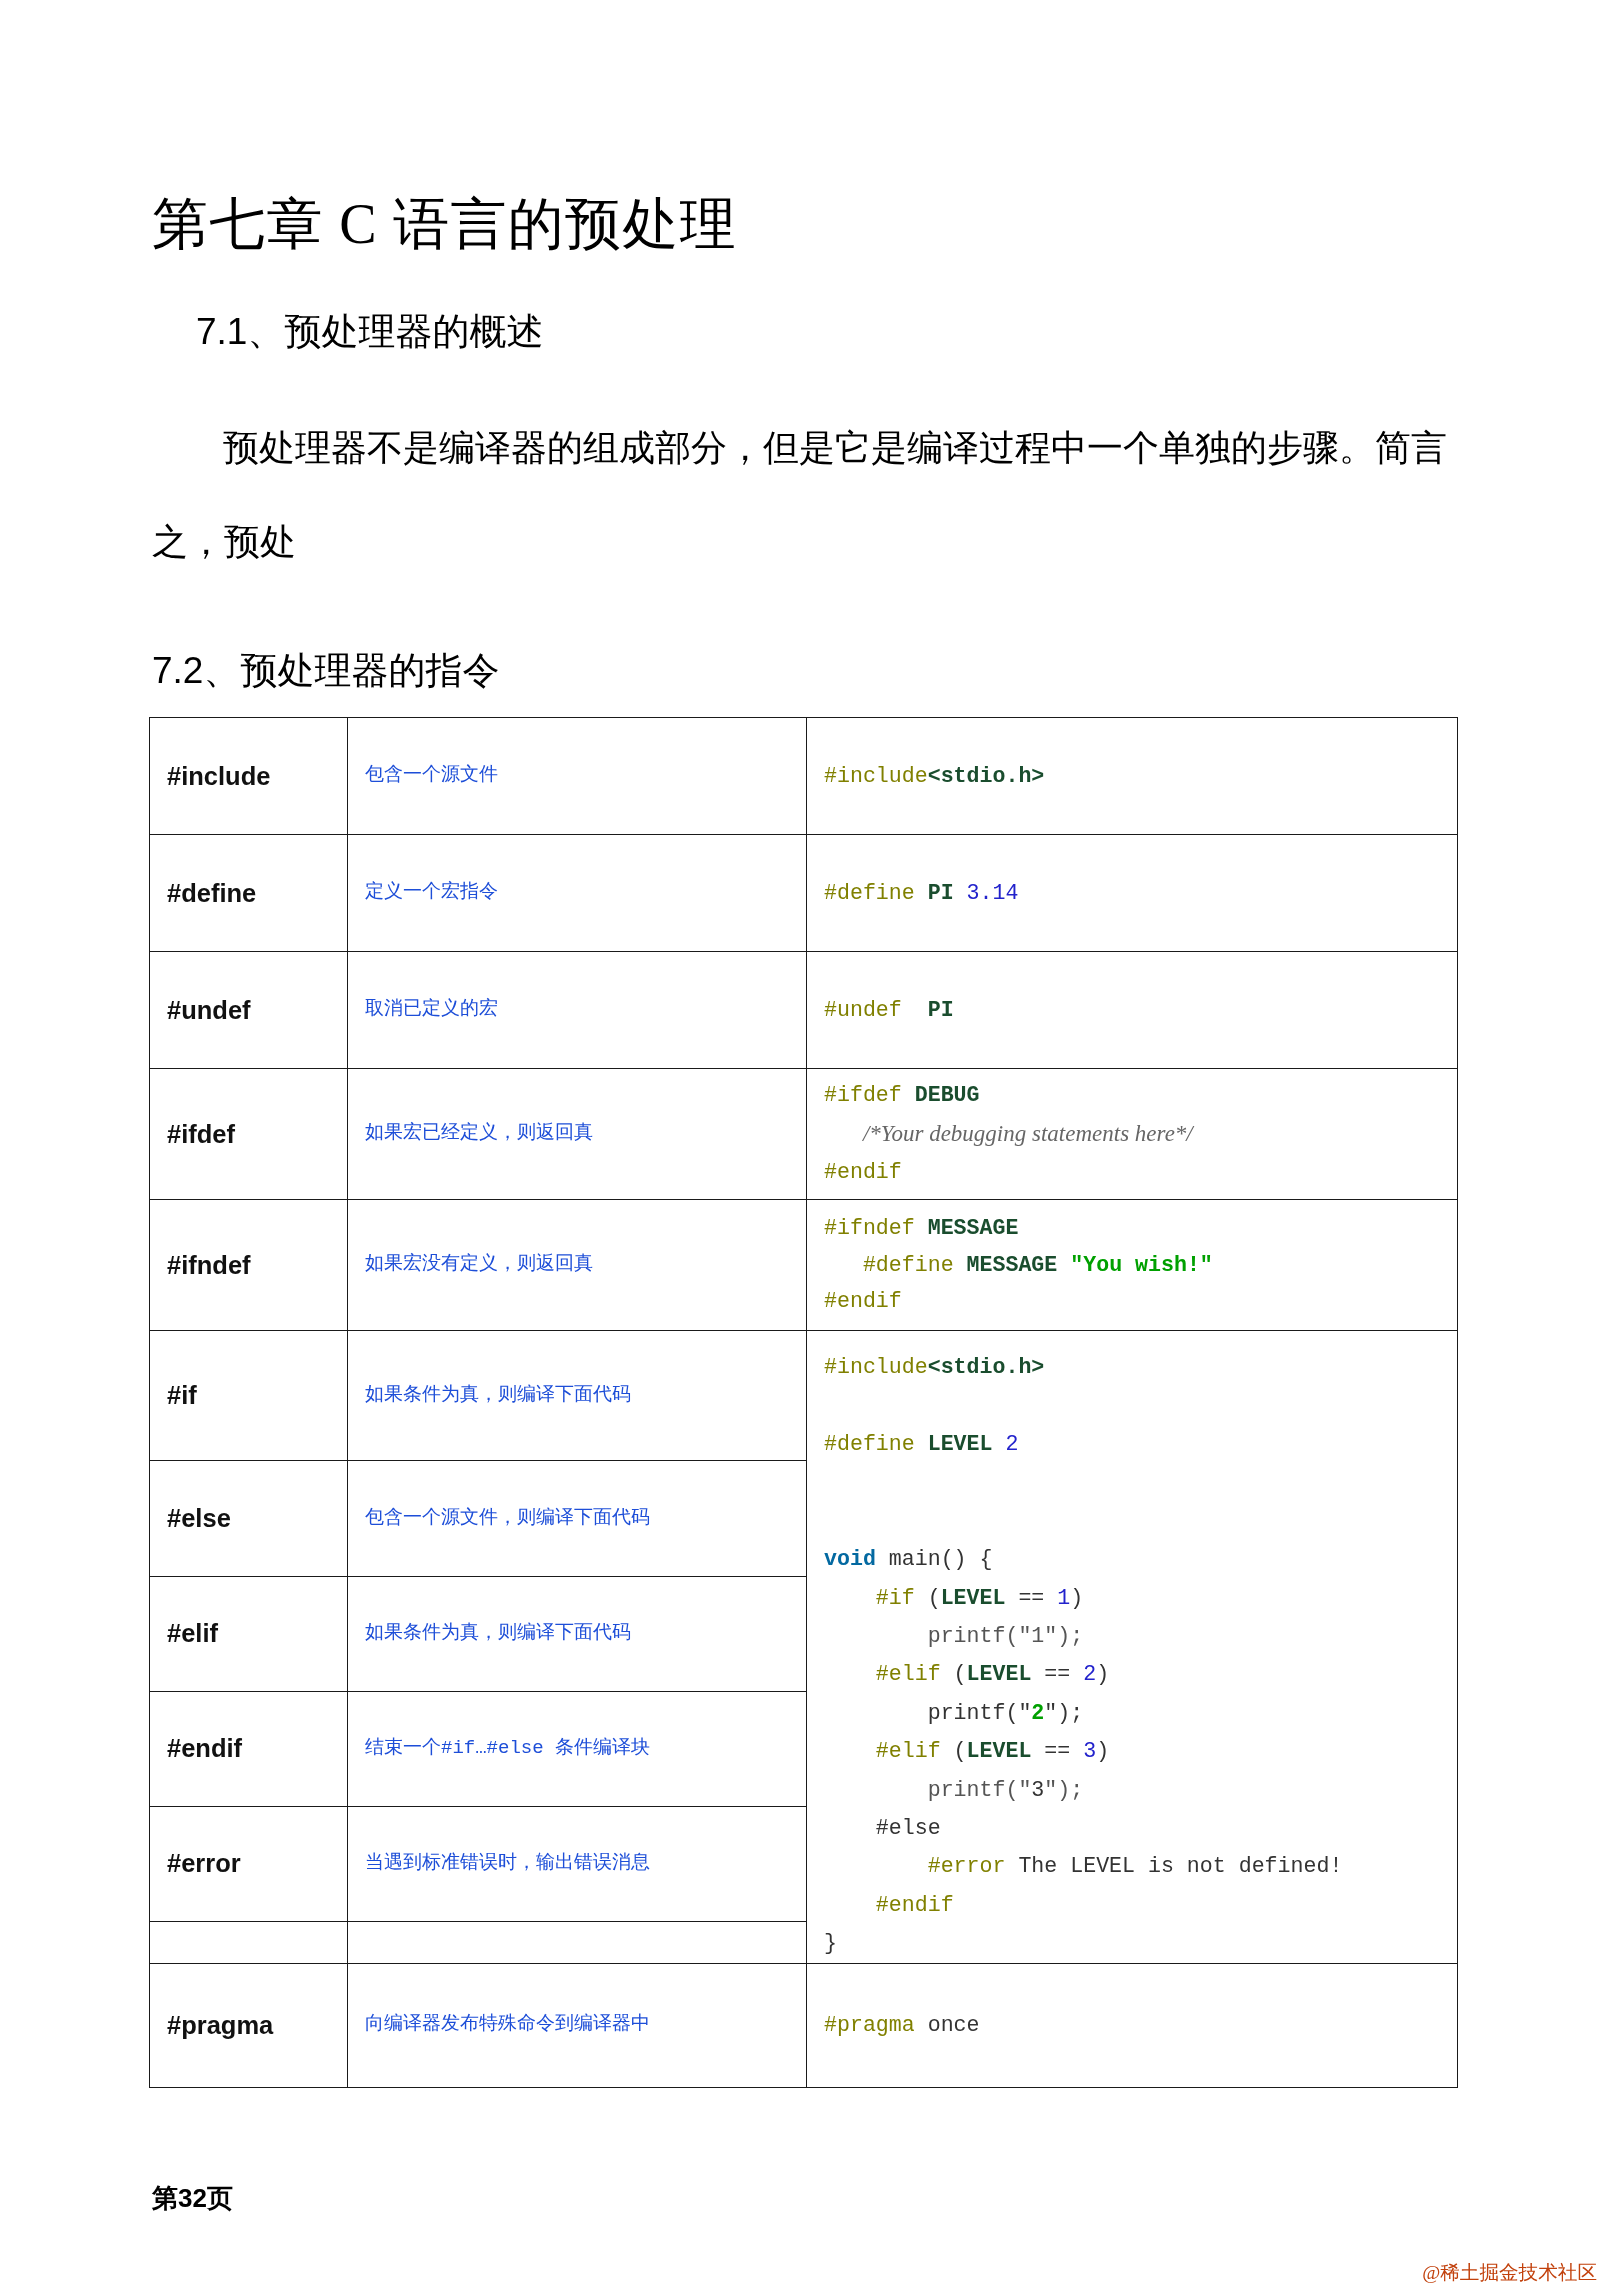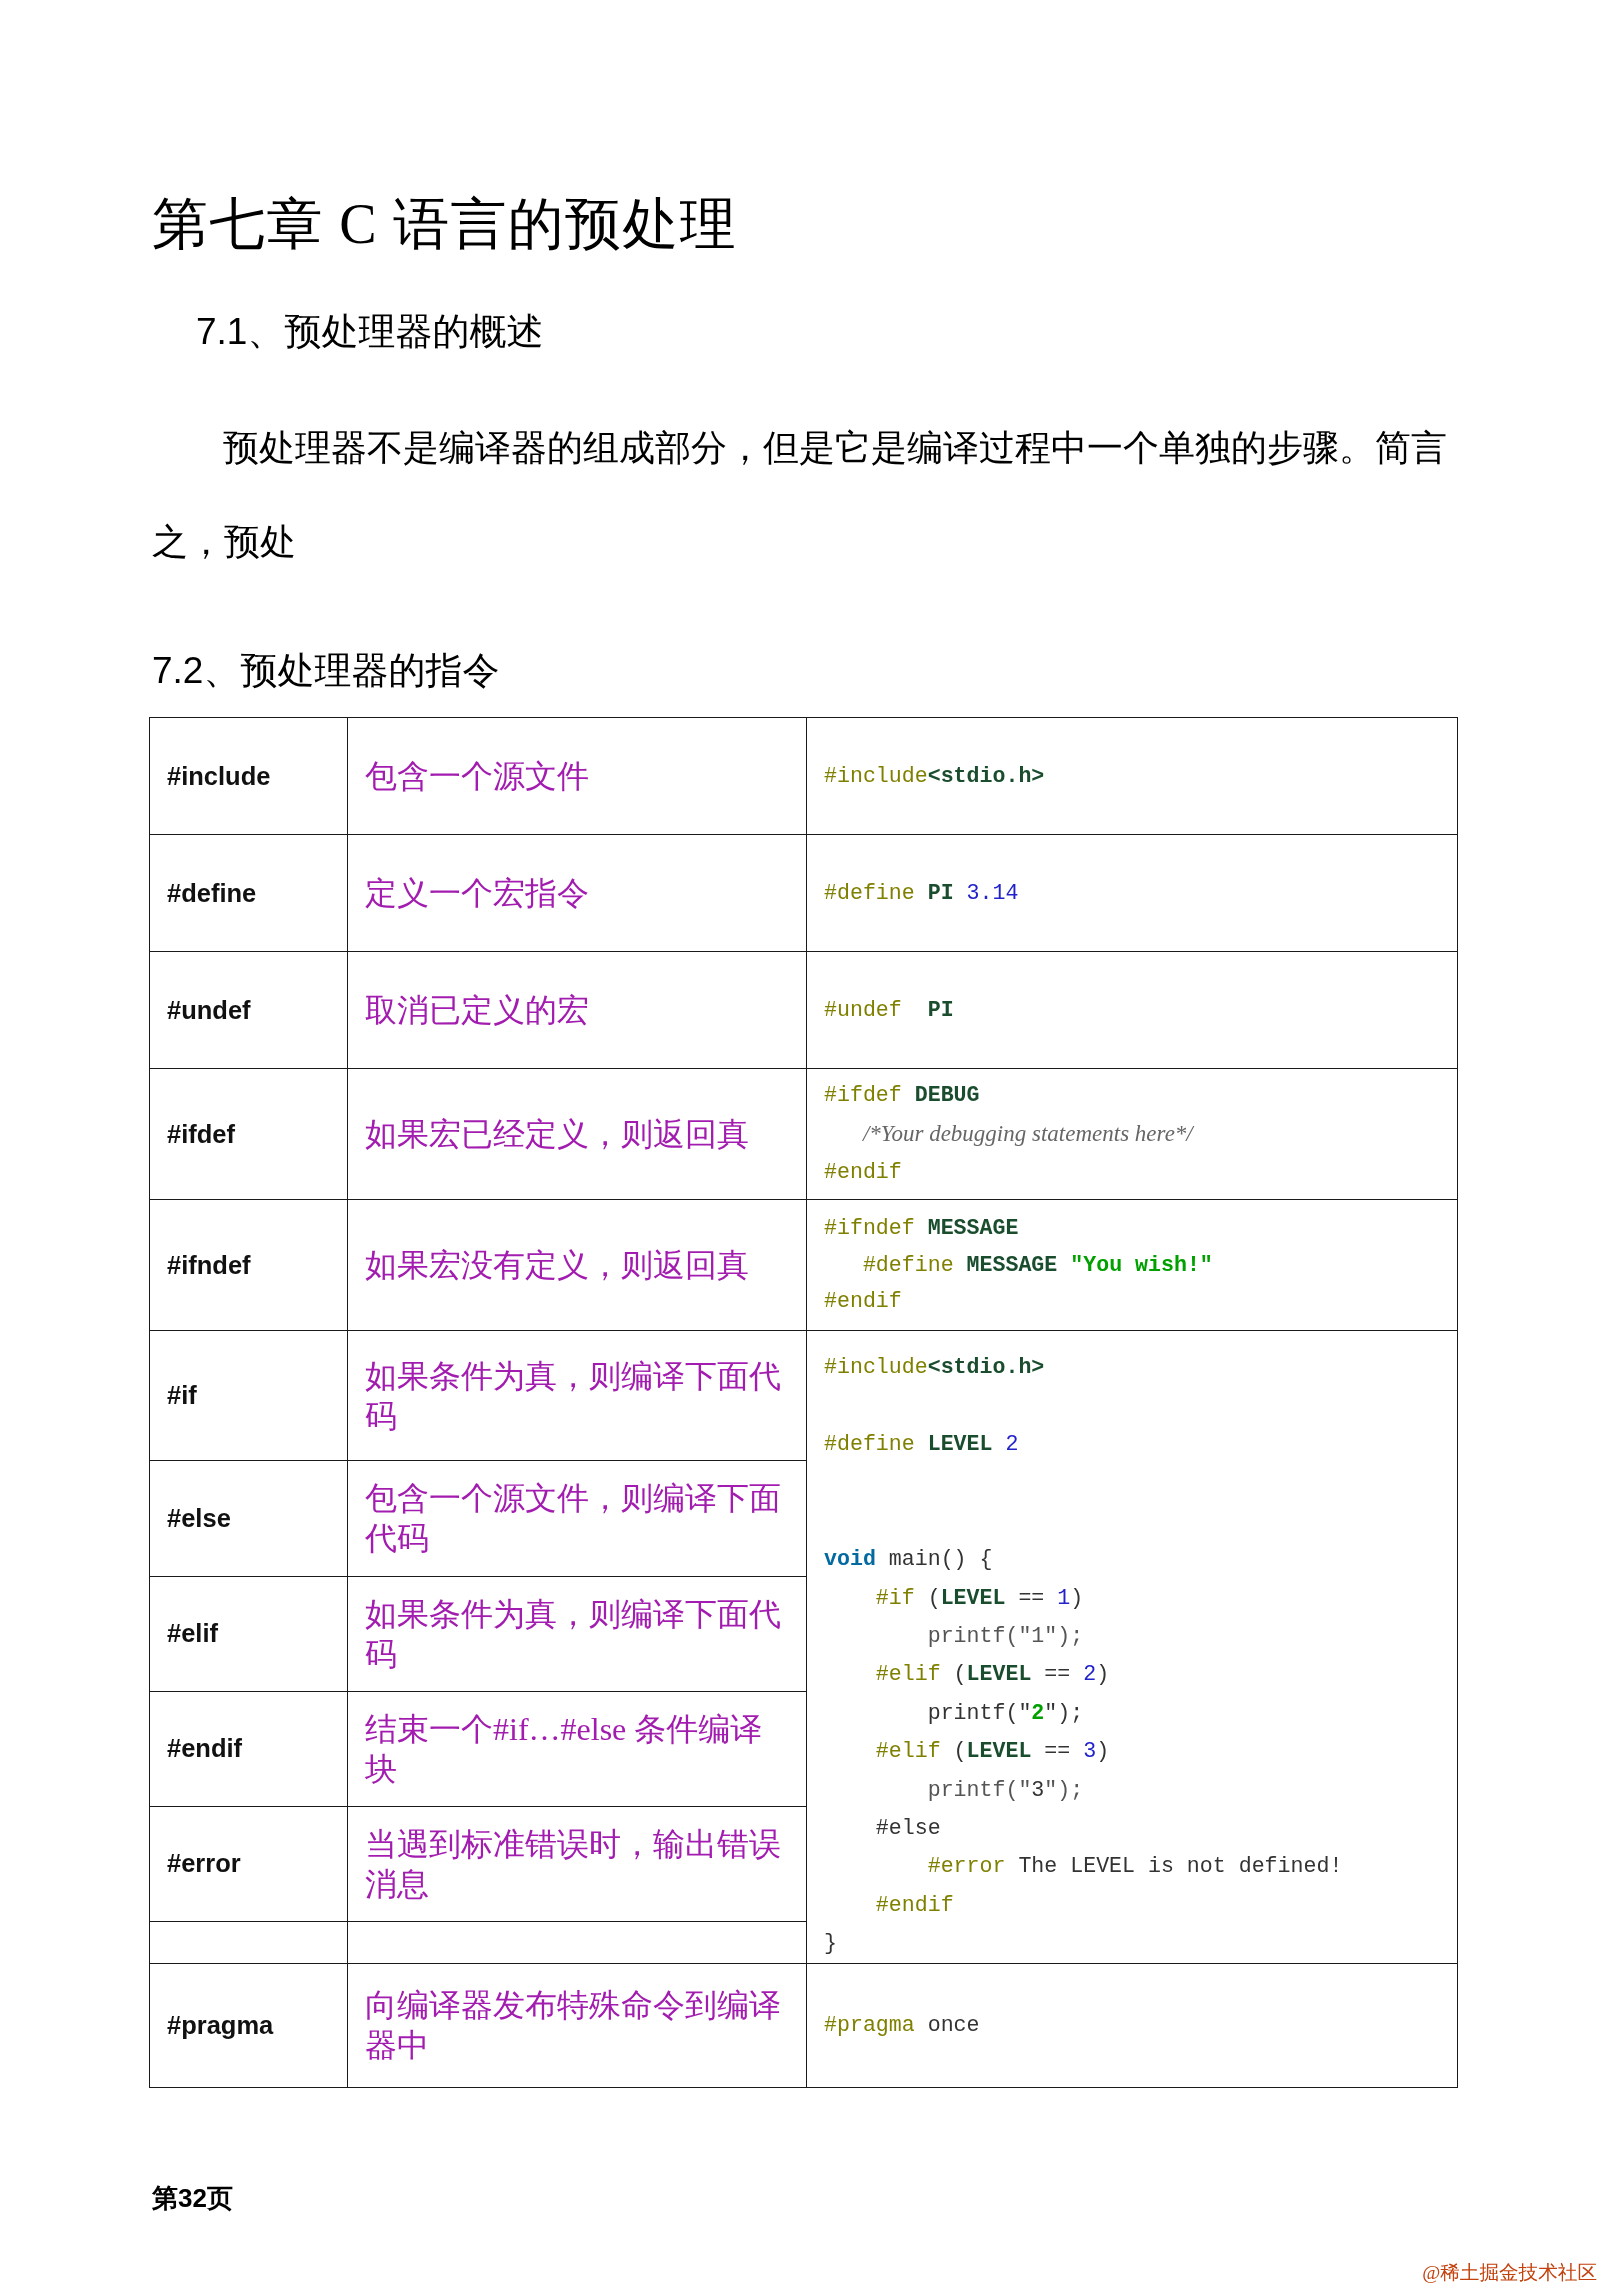--- a/index.html
+++ b/index.html
@@ -58,22 +58,22 @@
   col.c1{ width:198px; }
   col.c2{ width:459px; }
   col.c3{ width:651px; }
 
   .dir{
     font-family:"Liberation Sans", sans-serif;
     font-size:25.5px; font-weight:bold; color:#111;
     white-space:nowrap;
   }
   .desc{
-    font-family:Liberation Serif, serif;
-    font-size:32px; color:#a21caf;
+    font-family:Liberation Mono, monospace;
+    font-size:19px; color:#1d4ed8;
     line-height:1.25;
   }
   .codecell{
     font-family:"Liberation Mono", monospace;
     font-size:21.6px;
     line-height:1.70;
     color:#555555;
     padding-top:11.8px; padding-bottom:11.8px;
     white-space:pre-wrap;
     vertical-align:middle;

